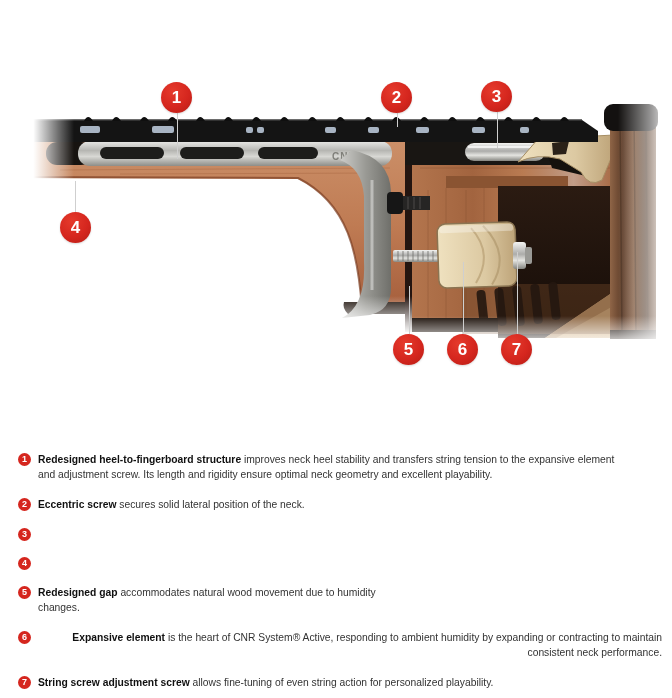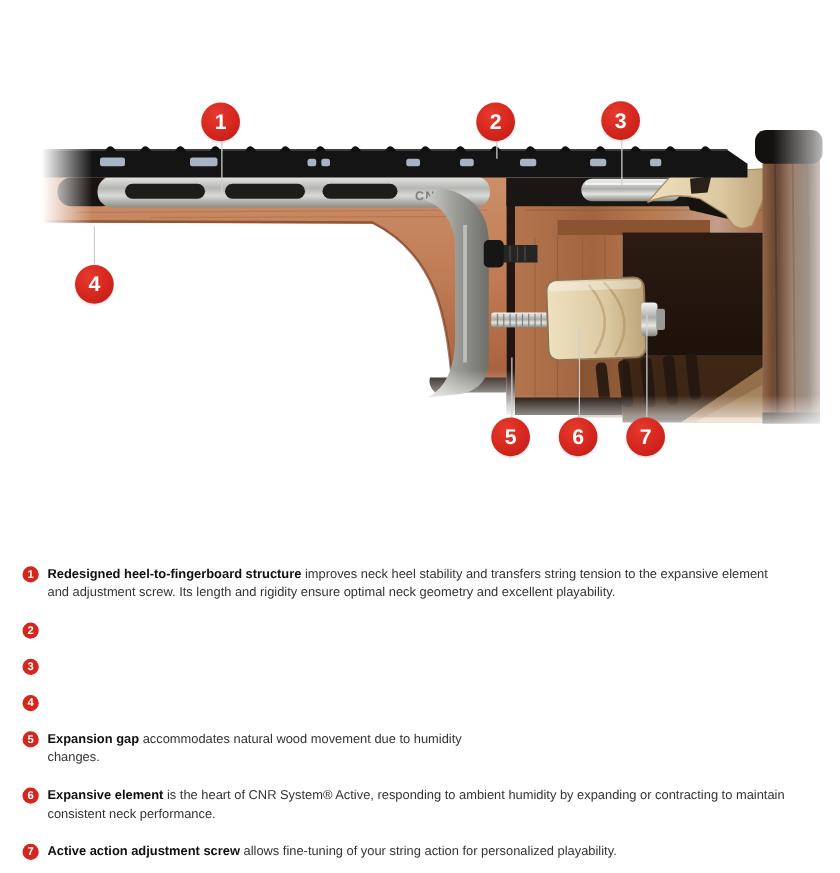--- a/index.html
+++ b/index.html
@@ -14,21 +14,21 @@
     box-shadow:0 1px 2px rgba(0,0,0,.15);}
   .legend{padding:20px 10px 0 18px;}
   .li{display:flex;align-items:flex-start;margin-bottom:15px;}
   .badge{flex:0 0 13px;width:13px;height:13px;border-radius:50%;background:#d5261e;
     color:#fff;font-size:9px;font-weight:bold;line-height:13px;text-align:center;
     margin:1px 7px 0 0;}
   .li p{margin:0;font-size:10.3px;line-height:15px;color:#333;}
   .li b{color:#101010;}
   .w604{max-width:596px;}
   .w368{max-width:368px;}
-  .w632{max-width:626px;}
+  .w632{max-width:626px;text-align:right;}
 </style>
 </head>
 <body>
 
 <div class="page">
 
   <div class="diagram">
 
     <svg class="photo" width="672" height="432" viewBox="0 0 672 432">
       <defs>
@@ -241,34 +241,35 @@
     <div class="marker" style="left:501px;top:334px;">7</div>
   </div>
 
   <div class="legend">
     <div class="li">
       <span class="badge">1</span>
       <p class="w604"><b>Redesigned heel-to-fingerboard structure</b><span> improves neck heel stability and transfers string tension to the expansive element and adjustment screw. Its length and rigidity ensure optimal neck geometry and excellent playability.</span></p>
     </div>
     <div class="li">
       <span class="badge">2</span>
+      <p><b>Eccentric screw</b><span> secures solid lateral position of the neck.</span></p>
     </div>
     <div class="li">
       <span class="badge">3</span>
     </div>
     <div class="li">
       <span class="badge">4</span>
     </div>
     <div class="li">
       <span class="badge">5</span>
-      <p class="w368"><b>Expansion gap</b><span> accommodates natural wood movement due to humidity changes.</span></p>
+      <p class="w368"><b>Redesigned gap</b><span> accommodates natural wood movement due to humidity changes.</span></p>
     </div>
     <div class="li">
       <span class="badge">6</span>
       <p class="w632"><b>Expansive element</b><span> is the heart of CNR System® Active, responding to ambient humidity by expanding or contracting to maintain consistent neck performance.</span></p>
     </div>
     <div class="li">
       <span class="badge">7</span>
-      <p><b>Active action adjustment screw</b><span> allows fine-tuning of your string action for personalized playability.</span></p>
+      <p><b>String screw adjustment screw</b><span> allows fine-tuning of even string action for personalized playability.</span></p>
     </div>
   </div>
 
 </div>
 
 </body></html>

